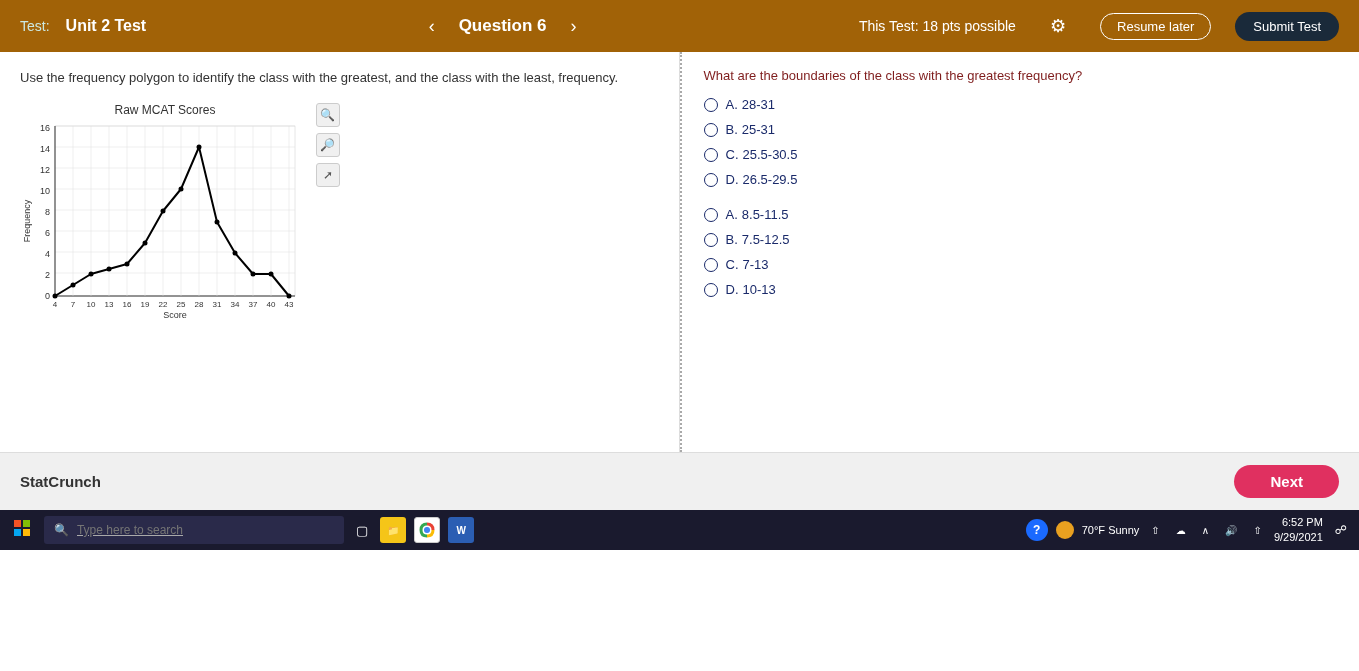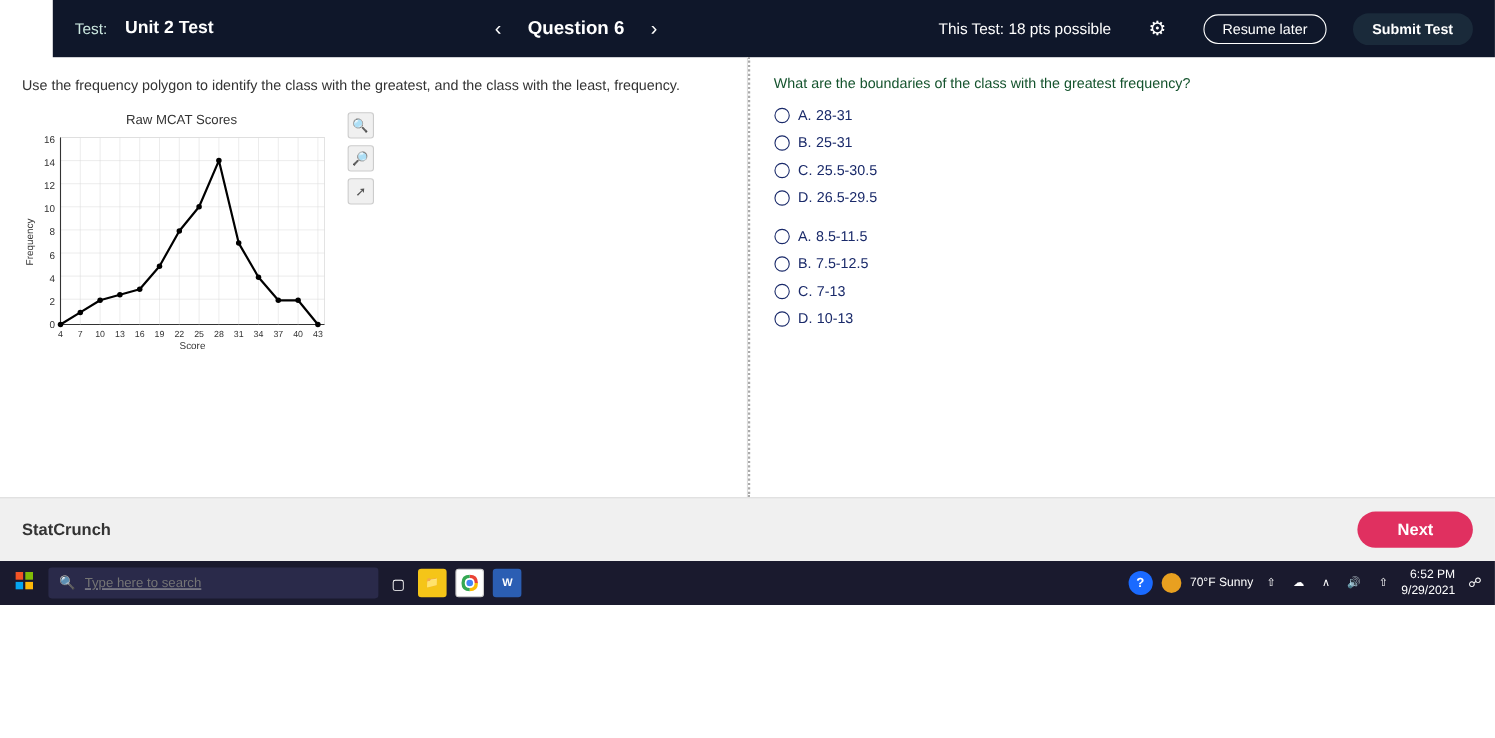--- a/index.html
+++ b/index.html
@@ -1,27 +1,26 @@
 <!DOCTYPE html>
 <html><head>
   <meta charset="utf-8">
   <style>
     * { margin: 0; padding: 0; box-sizing: border-box; }
     body { font-family: Arial, sans-serif; background: #fff; width: 1359px; height: 671px; overflow: hidden; }
 
     
     .header {
-      background: #0f172a;
+      background: #a16207;
       color: #fff;
       height: 52px;
       display: flex;
       align-items: center;
       padding: 0 20px;
       gap: 16px;
-      margin-left: 48px;
     }
     .header-spacer { flex: 1; }
     .nav-btn {
       background: transparent;
       border: none;
       color: #fff;
       font-size: 18px;
       cursor: pointer;
       padding: 4px 8px;
     }
@@ -44,21 +43,21 @@
       cursor: pointer;
       margin-left: 10px;
     }
     .submit-btn {
       background: #1a2a3a;
       border: none;
       color: #fff;
       border-radius: 20px;
       padding: 7px 18px;
       font-size: 13px;
-      font-weight: bold;
+      font-weight: normal;
       cursor: pointer;
       margin-left: 8px;
     }
 
     .left-panel {
       flex: 0 0 50%;
       padding: 16px 20px;
       border-right: 1px solid #ddd;
       overflow-y: auto;
     }
@@ -109,21 +108,21 @@
     }
 
     
     .chart-svg {
       display: block;
     }
 
     
     .q-header {
       font-size: 13px;
-      color: #14532d;
+      color: #7f1d1d;
       font-weight: normal;
       margin-bottom: 14px;
     }
     .options-list {
       list-style: none;
       margin-bottom: 20px;
     }
     .options-list li {
       display: flex;
       align-items: center;

